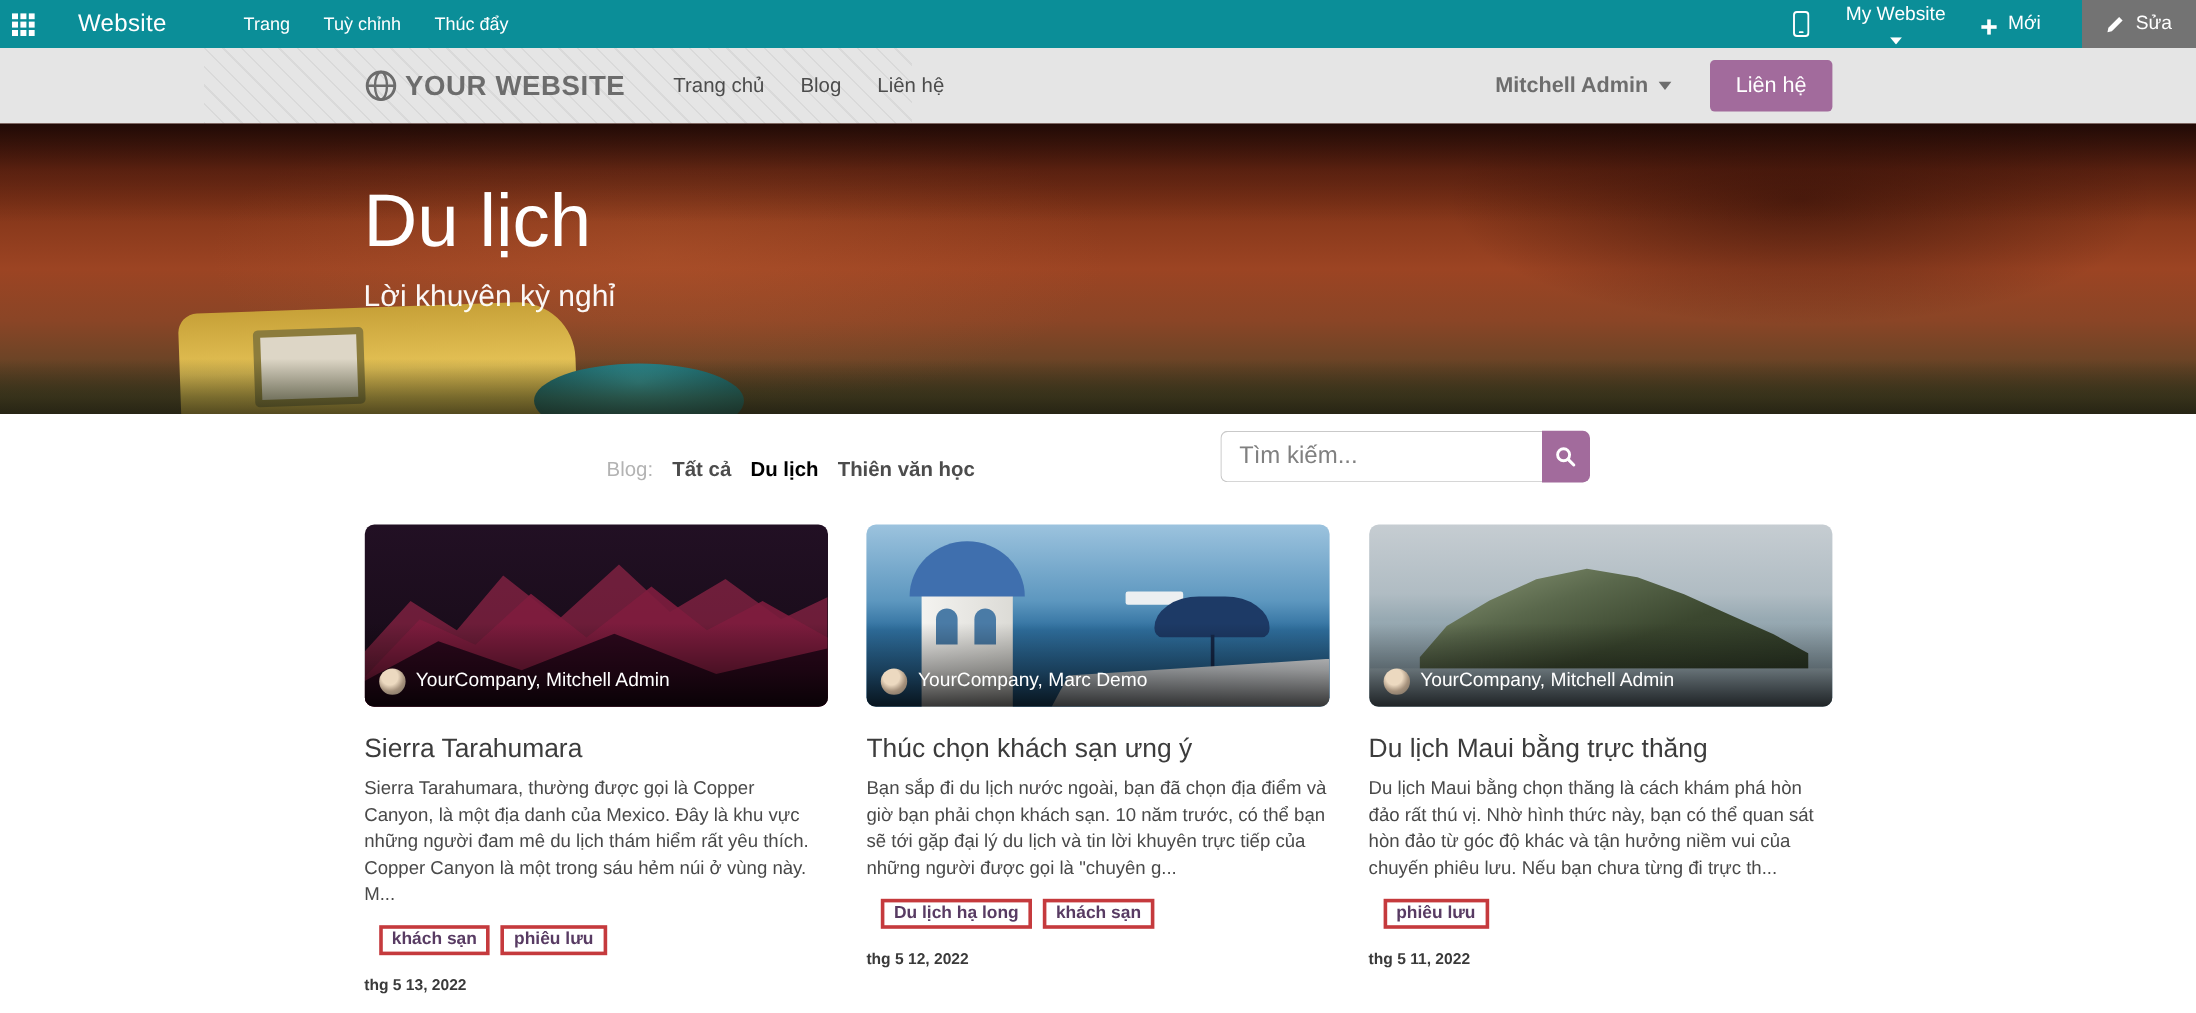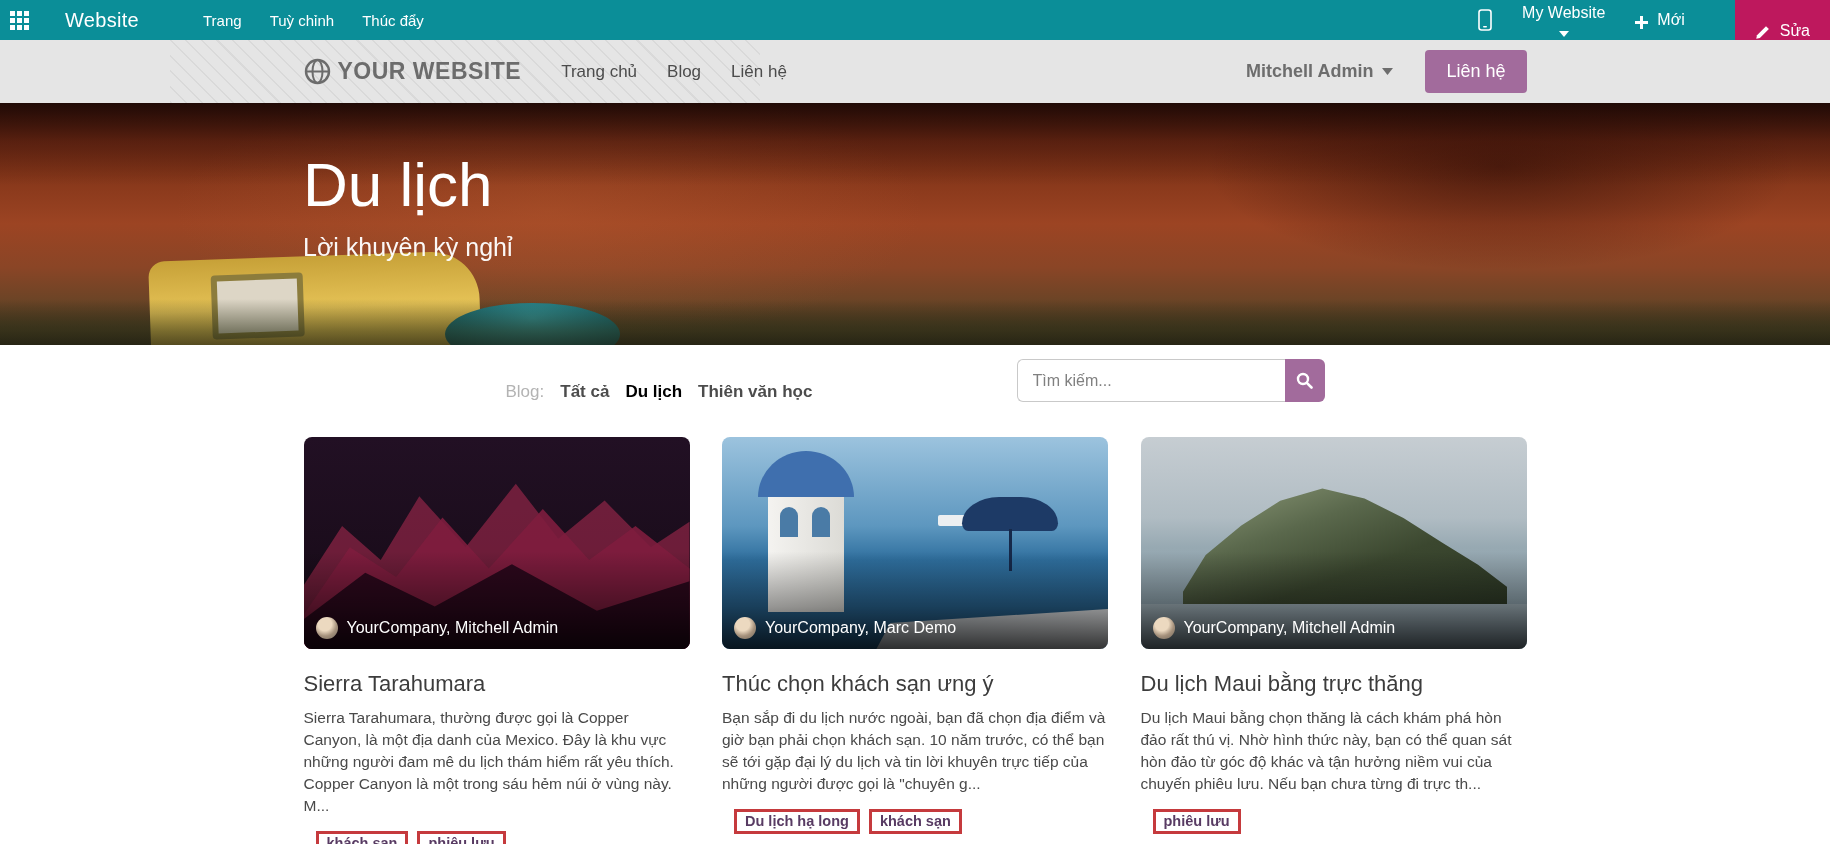--- a/index.html
+++ b/index.html
@@ -8,22 +8,22 @@
   
   .admin-bar { height:40px; background:#0b8e98; display:flex; align-items:center; color:#fff; }
   .apps-icon { margin:0 0 0 10px; display:flex; }
   .brand { font-size:20px; font-weight:500; margin-left:36px; letter-spacing:0.3px; }
   .admin-nav { display:flex; gap:28px; margin-left:64px; font-size:15px; }
   .admin-nav span { cursor:pointer; }
   .admin-right { margin-left:auto; display:flex; align-items:center; gap:30px; }
   .phone-btn { display:flex; }
   .switcher { display:flex; align-items:center; gap:9px; font-size:16px;flex-direction:column; }
   .new-btn { display:flex; align-items:flex-end; gap:9px; font-size:16px; }
-  .edit-btn { height:40px; margin-left:20px; background:#be185d; border:none; color:#fff; font-size:16px;
-              display:flex; align-items:flex-end; gap:10px; padding:0 20px; font-family:inherit; cursor:pointer; }
+  .edit-btn { height:40px; margin-left:4px; background:#737373; border:none; color:#fff; font-size:16px;
+              display:flex; align-items:center; gap:10px; padding:0 20px; font-family:inherit; cursor:pointer; }
 
   
   .site-header { height:63px; background:#e5e5e5; position:relative; }
   .hatch { position:absolute; left:170px; top:0; width:590px; height:63px;
            background:repeating-linear-gradient(45deg, rgba(0,0,0,0.05) 0 1.5px, transparent 1.5px 11px); }
   .header-inner { width:1223px; margin:0 auto; height:100%; display:flex; align-items:center; position:relative; }
   .logo { display:flex; align-items:center; gap:7px; color:#6c6c6c; font-size:23px; font-weight:700; letter-spacing:0.5px; cursor:pointer; }
   .site-nav { display:flex; gap:30px; margin-left:40px; font-size:17px; color:#4c4c4c; }
   .site-nav span { cursor:pointer; }
   .header-right { margin-left:auto; display:flex; align-items:center; gap:32px; }
@@ -49,28 +49,28 @@
   .hero-text h1 { font-size:62px; font-weight:300; line-height:1.1; }
   .hero-text p { font-size:25px; font-weight:300; margin-top:14px; opacity:0.96; }
 
   
   .filter-row { width:1223px; margin:13px auto 0; display:flex; align-items:flex-end; height:44px; }
   .blog-label { color:#b3b3b3; font-size:17px; margin-left:202px; }
   .filter-link { font-size:17px; font-weight:700; color:#4c4c4c; margin-left:16px; cursor:pointer; }
   .filter-link.active { color:#000; }
   .searchbox { margin-left:auto; margin-right:202px; display:flex; }
   .searchbox input { width:268px; height:43px; border:1px solid #c9c9c9; border-right:none; border-radius:6px 0 0 6px;
-                     padding:0 15px; font-size:16px; color:#4d7c0f; font-family:inherit; outline:none; }
+                     padding:0 15px; font-size:20px; color:#4d7c0f; font-family:inherit; outline:none; }
   .searchbox input::placeholder { color:#808080; }
   .search-btn { width:40px; height:43px; background:#a26b9c; border:none; border-radius:0 6px 6px 0;
                 display:flex; align-items:center; justify-content:center; cursor:pointer; }
 
   
   .cards { width:1223px; margin:35px auto 0; display:grid; grid-template-columns:repeat(3,386px); gap:32.5px; }
-  .card-img { position:relative; height:212px; border-radius:8px; overflow:hidden; cursor:pointer; }
+  .card-img { position:relative; height:152px; border-radius:8px; overflow:hidden; cursor:pointer; }
   .img-overlay { position:absolute; inset:0;
                  background:linear-gradient(0deg, rgba(0,0,0,0.78) 0%, rgba(0,0,0,0.38) 20%, rgba(0,0,0,0) 46%); }
   .author { position:absolute; left:12px; bottom:10px; display:flex; align-items:center; gap:9px; color:#fff; font-size:16px; }
   .avatar { width:22px; height:22px; border-radius:50%; flex:0 0 22px;
             background:radial-gradient(circle at 40% 32%, #ecd9c0 0 34%, #a5917c 60%, #6f665a 100%); }
 
   
   .img-mountains { background:linear-gradient(180deg,#221024 0%, #150a15 100%); }
   .img-mountains .m0 { position:absolute; inset:0; background:#b02b52; opacity:.55;
     clip-path:polygon(0 70%,10% 42%,20% 58%,30% 28%,42% 52%,55% 22%,66% 48%,78% 30%,90% 52%,100% 40%,100% 100%,0 100%); }

